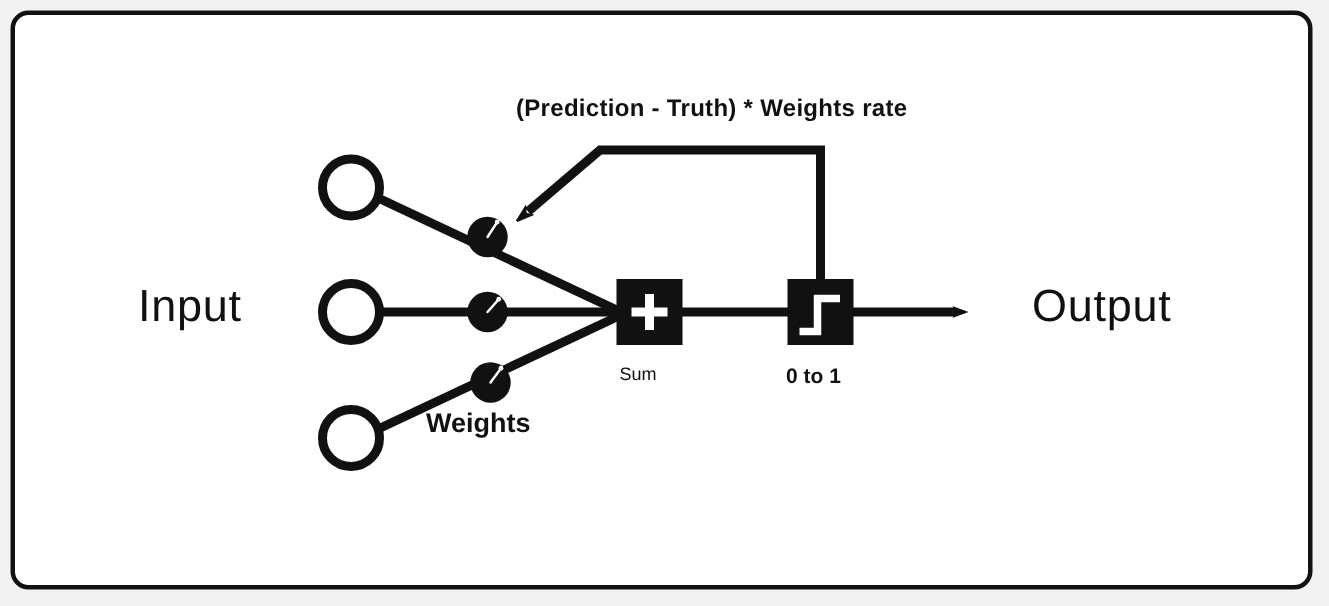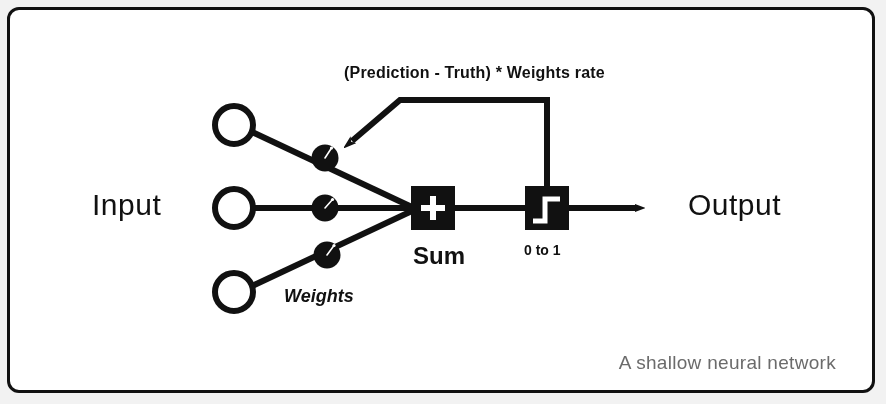--- a/index.html
+++ b/index.html
@@ -57,30 +57,29 @@
   }
   #label-formula {
     left: 344px;
     top: 64px;
     font-size: 16px;
     font-weight: 600;
     letter-spacing: 0.2px;
   }
   #label-weights {
     left: 284px;
-    top: 286px;
+    top: 272px;
     font-size: 18px;
     font-weight: 600;
-    font-style: italic;
   }
   #label-sum {
     left: 413px;
     top: 242px;
-    font-size: 24px;
-    font-weight: 700;
+    font-size: 12px;
+    font-weight: 400;
   }
   #label-activation {
     left: 524px;
     top: 242px;
     font-size: 14px;
     font-weight: 600;
   }
   #caption {
     position: absolute;
     left: 0;
@@ -172,14 +171,13 @@
     </g>
   </svg>
 
   <div class="lbl" id="label-output">Output</div>
   <div class="lbl" id="label-input">Input</div>
   <div class="lbl" id="label-formula">(Prediction - Truth) * Weights rate</div>
   <div class="lbl" id="label-weights">Weights</div>
   <div class="lbl" id="label-sum">Sum</div>
   <div class="lbl" id="label-activation">0 to 1</div>
 
-  <div id="caption">A shallow neural network</div>
 </div>
 
 </body></html>

